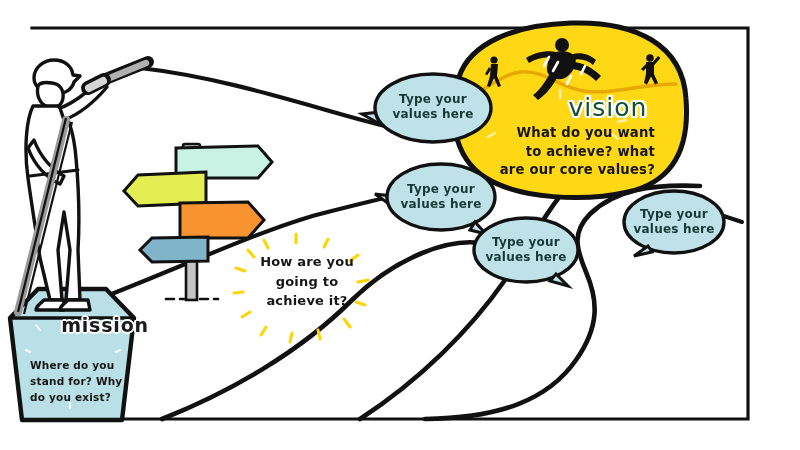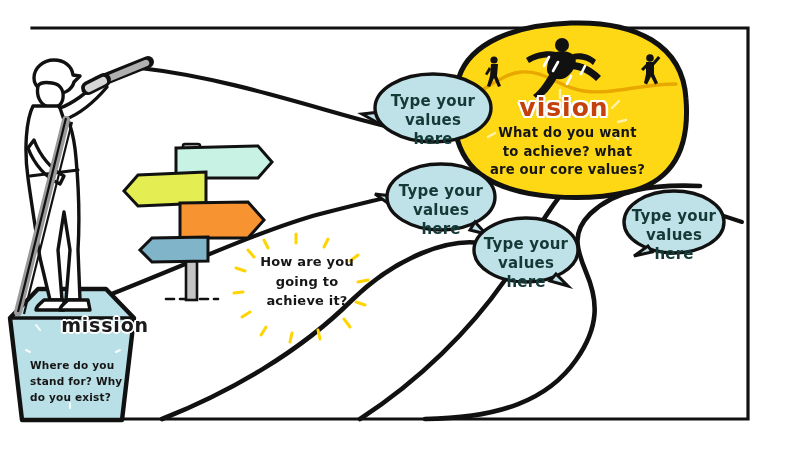--- a/index.html
+++ b/index.html
@@ -7,30 +7,30 @@
        font-family:"DejaVu Sans","Liberation Sans",sans-serif;}
   #stage{position:relative;width:800px;height:450px;background:#fff;}
   #art{position:absolute;left:0;top:0;width:800px;height:450px;}
 
   .txt{position:absolute;color:#14322f;font-weight:700;
        font-family:"DejaVu Sans","Liberation Sans",sans-serif;
        letter-spacing:.2px;line-height:1.28;text-align:center;
        white-space:pre-line;pointer-events:none;}
 
   
-  .bub-txt{font-size:15px;color:#143a38;}
-
-  
-  #vision-title{font-size:25px;font-weight:700;color:#c2410c;
+  .bub-txt{font-size:12px;color:#143a38;}
+
+  
+  #vision-title{font-size:25px;font-weight:400;color:#14532d;
       letter-spacing:1px;
       text-shadow:
         -1.6px -1.6px 0 #fff, 1.6px -1.6px 0 #fff,
         -1.6px  1.6px 0 #fff, 1.6px  1.6px 0 #fff,
-        -2.4px 0 0 #fff, 2.4px 0 0 #fff, 0 -2.4px 0 #fff, 0 2.4px 0 #fff;}
-  #vision-body{font-size:13.2px;line-height:1.42;color:#161616;}
+        -2.4px 0 0 #fff, 2.4px 0 0 #fff, 0 -2.4px 0 #fff, 0 2.4px 0 #fff; margin-left: 44px;}
+  #vision-body{font-size:13.2px;line-height:1.42;color:#161616;text-align:right;}
 
   
   #mission-title{font-size:19px;font-weight:800;color:#1b1b1b;letter-spacing:.8px;
       text-shadow:
         -1.4px -1.4px 0 #fff, 1.4px -1.4px 0 #fff,
         -1.4px  1.4px 0 #fff, 1.4px  1.4px 0 #fff,
         -2px 0 0 #fff, 2px 0 0 #fff, 0 -2px 0 #fff, 0 2px 0 #fff; padding-left: 31px;}
   #mission-body{font-size:10.5px;line-height:1.5;color:#161616;text-align:left;}
 
   

